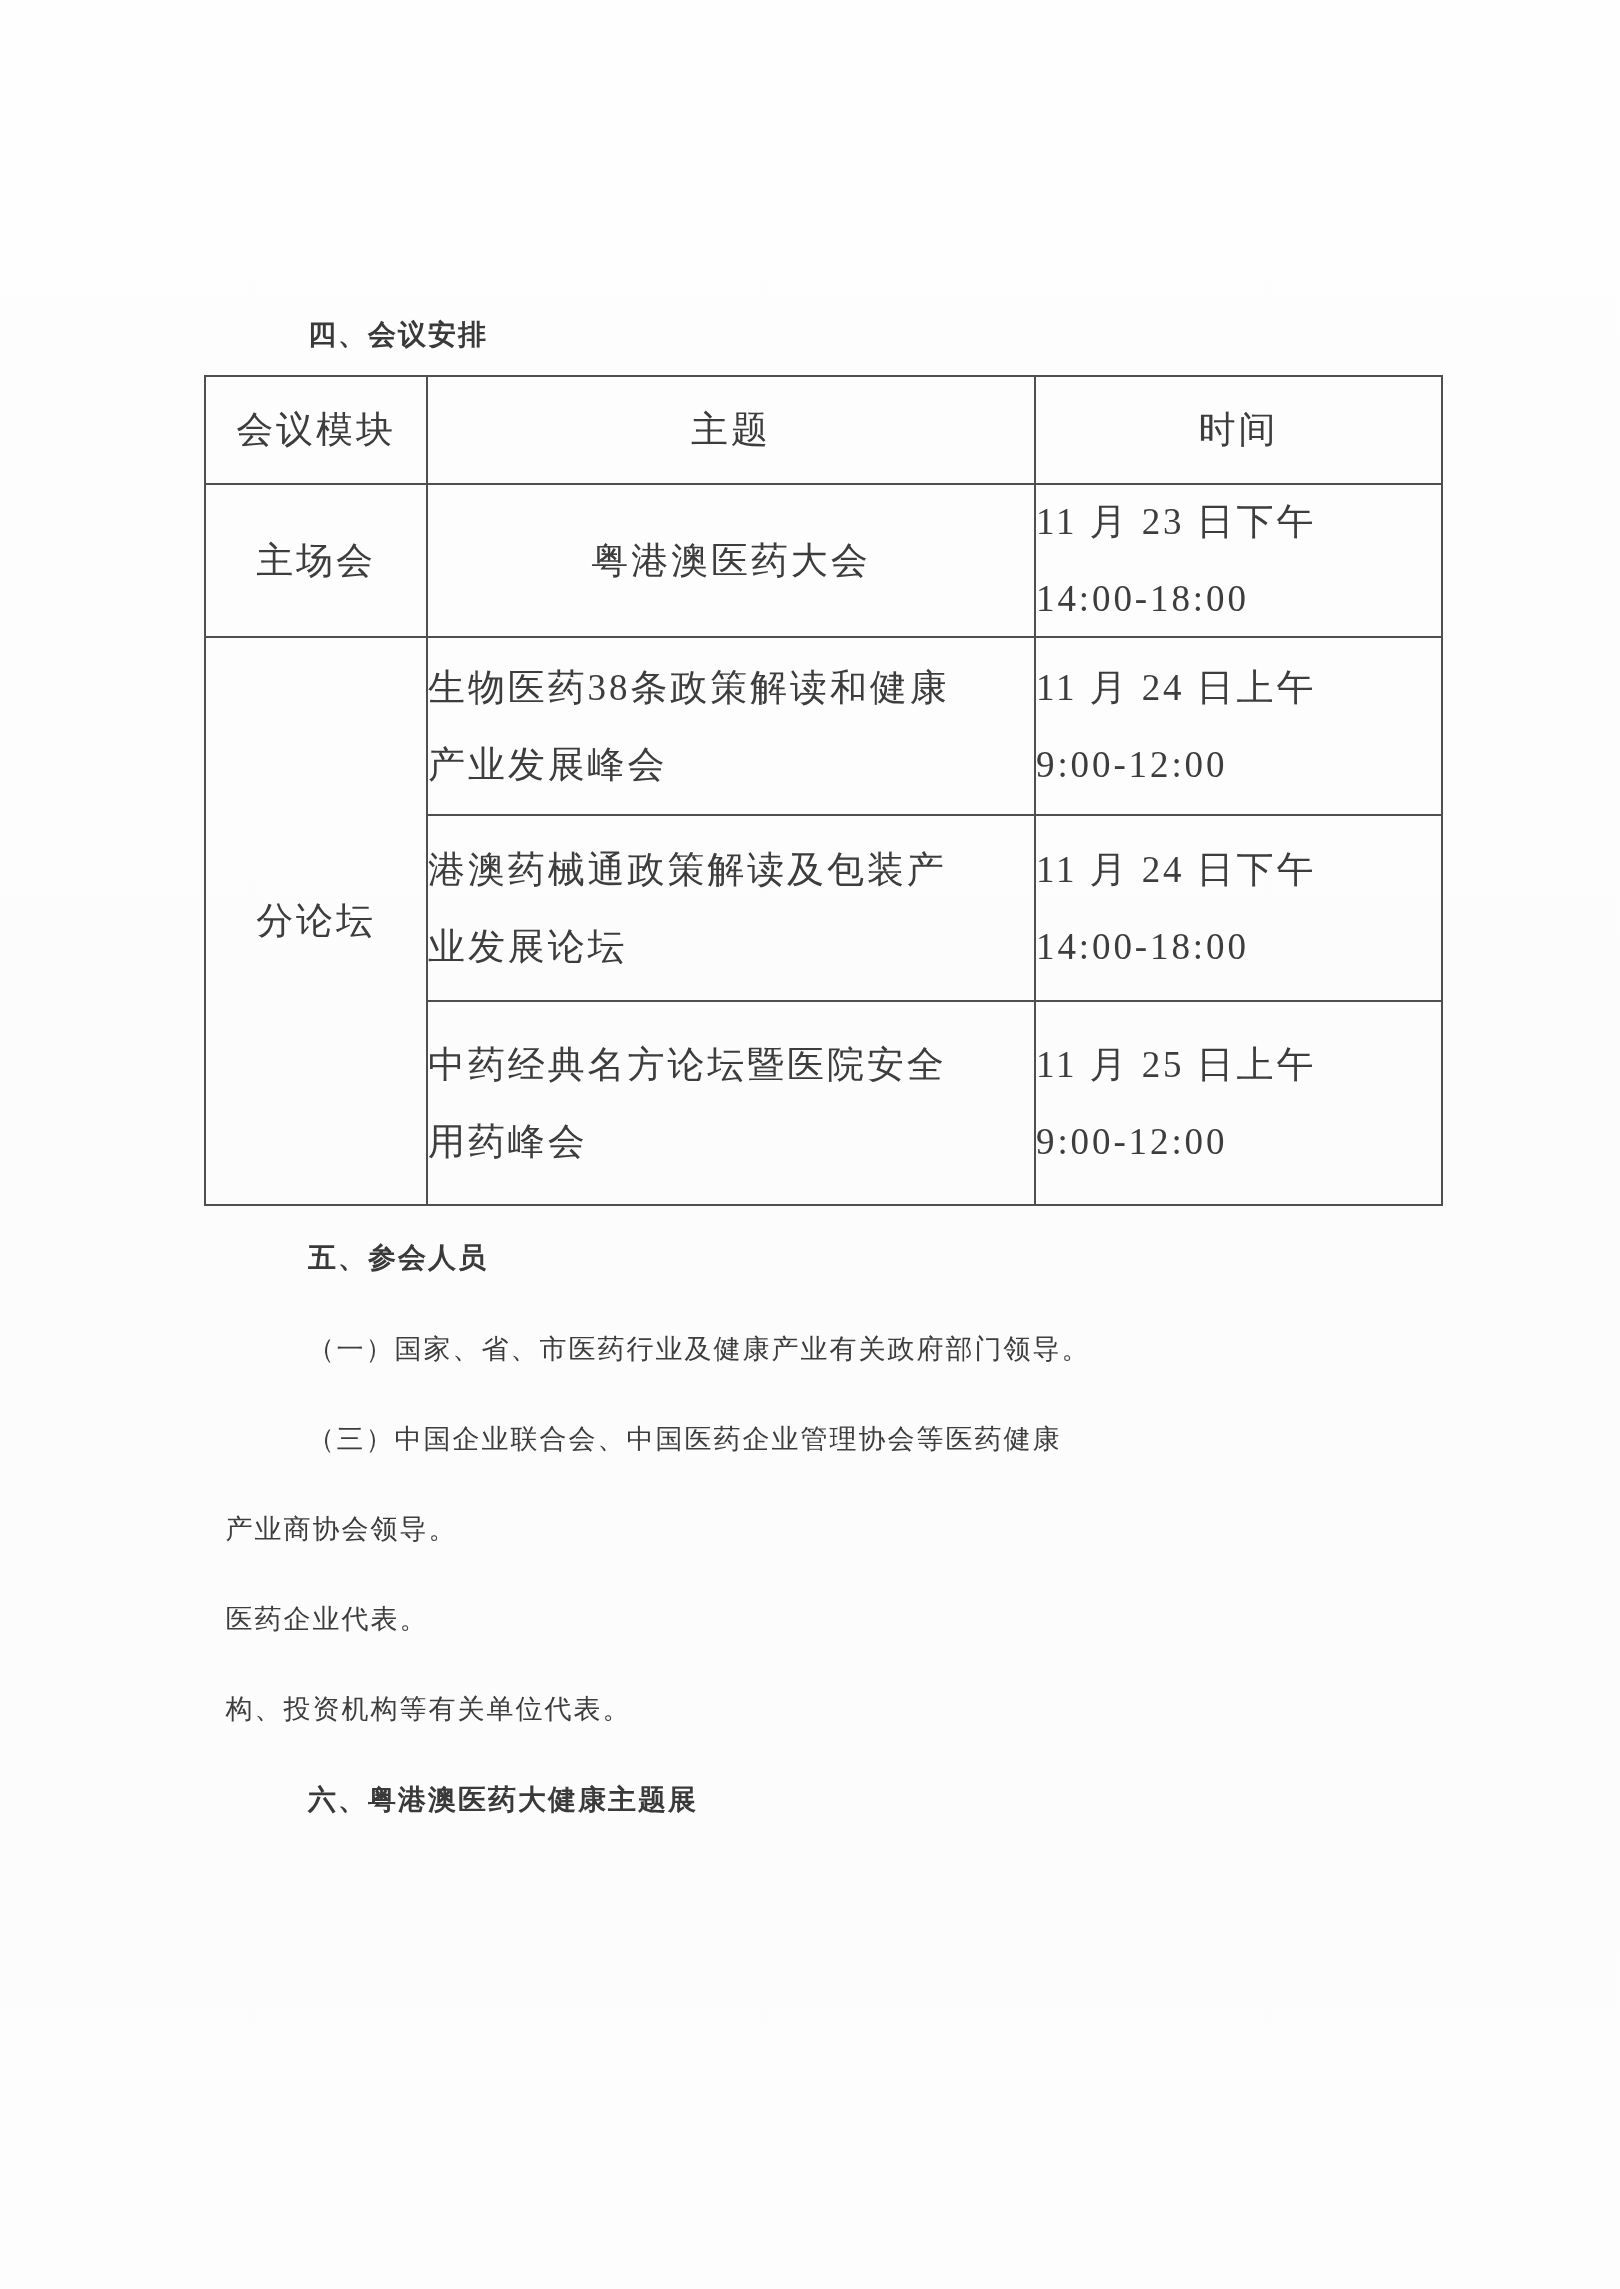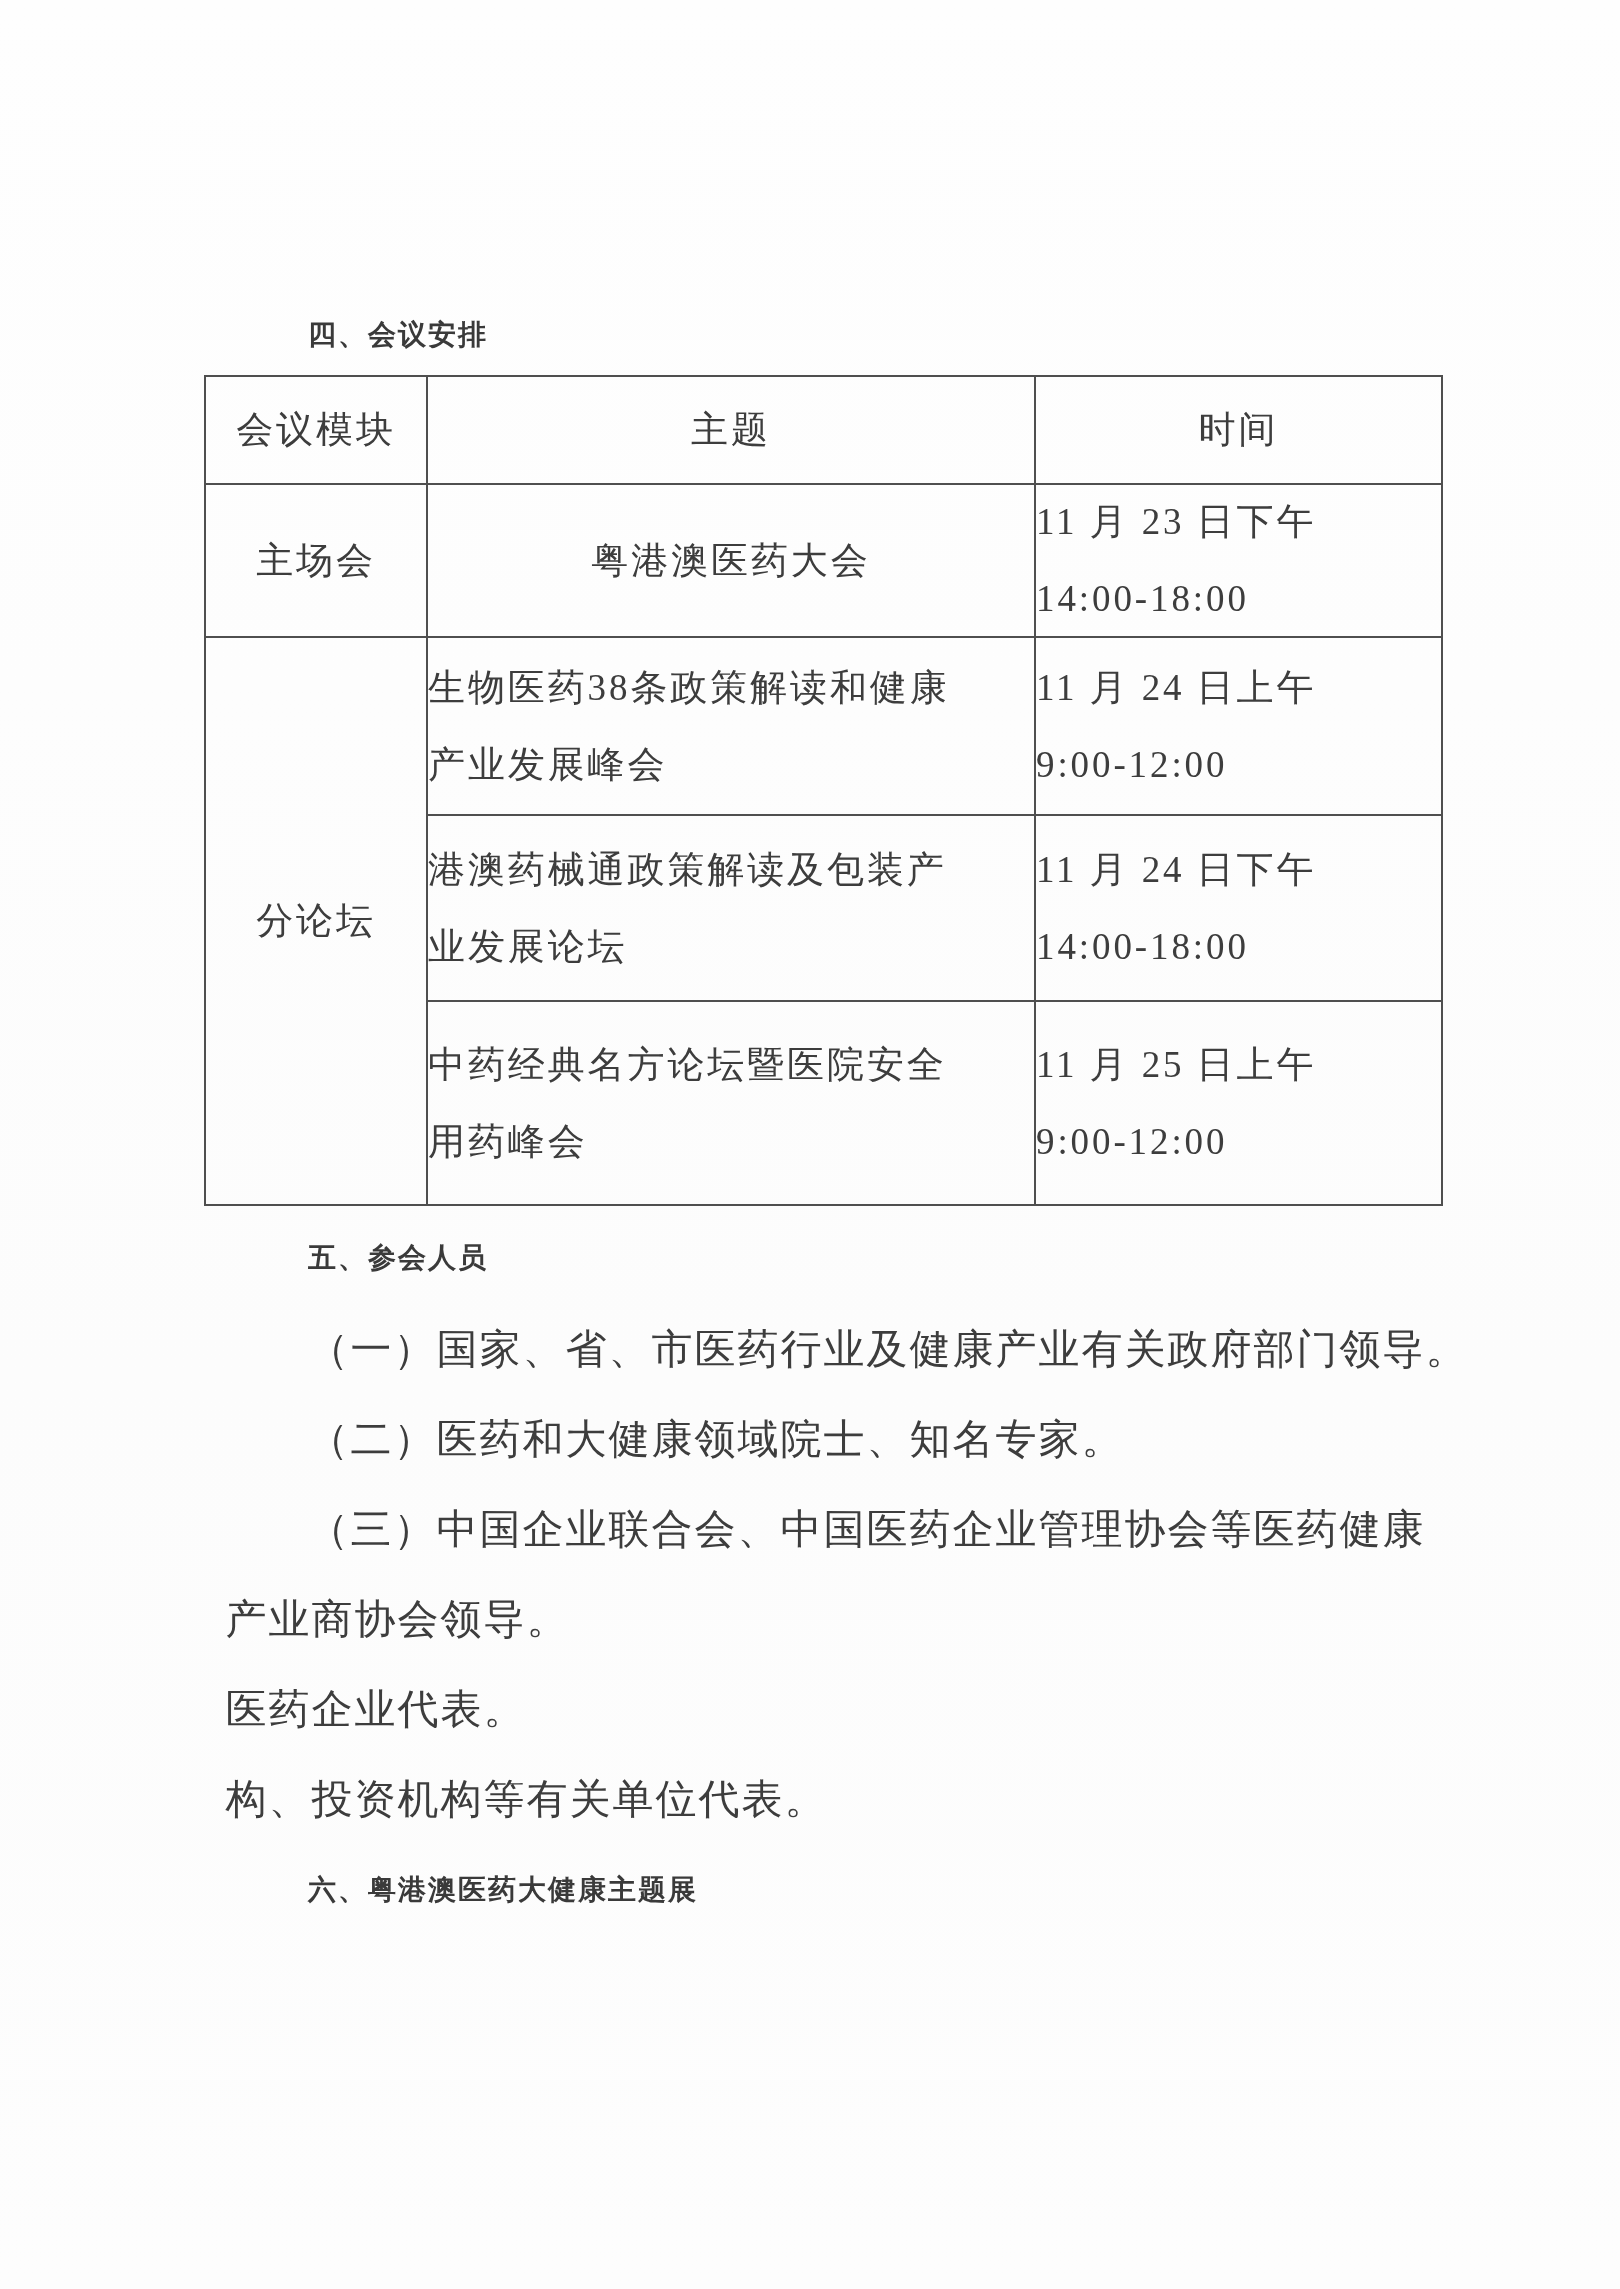--- a/index.html
+++ b/index.html
@@ -68,21 +68,21 @@
     justify-content: center;
     align-items: flex-start;
     row-gap: 32px;
   }
   .cell-line { line-height: 45px; white-space: nowrap; }
 
   
   .body-line {
     margin-left: 21.6px;
     margin-top: 41px;
-    font-size: 41px;
+    font-size: 27px;
     line-height: 49px;
     letter-spacing: 2px;
     color: #3d3d3d;
     white-space: nowrap;
   }
   .body-line.indent { padding-left: 82px; }
 </style>
 </head>
 <body>
 
@@ -172,21 +172,20 @@
             </div>
           </td>
         </tr>
       </tbody>
     </table>
 
     <h2 class="sec-heading s5">五、参会人员</h2>
 
     <div class="body-line indent">（一）国家、省、市医药行业及健康产业有关政府部门领导。</div>
 
-    <div class="body-line indent">（二）医药和大健康领域院士、知名专家。</div>
 
     <div class="body-line indent">（三）中国企业联合会、中国医药企业管理协会等医药健康</div>
     <div class="body-line">产业商协会领导。</div>
 
     <div class="body-line">医药企业代表。</div>
 
     <div class="body-line">构、投资机构等有关单位代表。</div>
 
     <h2 class="sec-heading s6">六、粤港澳医药大健康主题展</h2>
 

